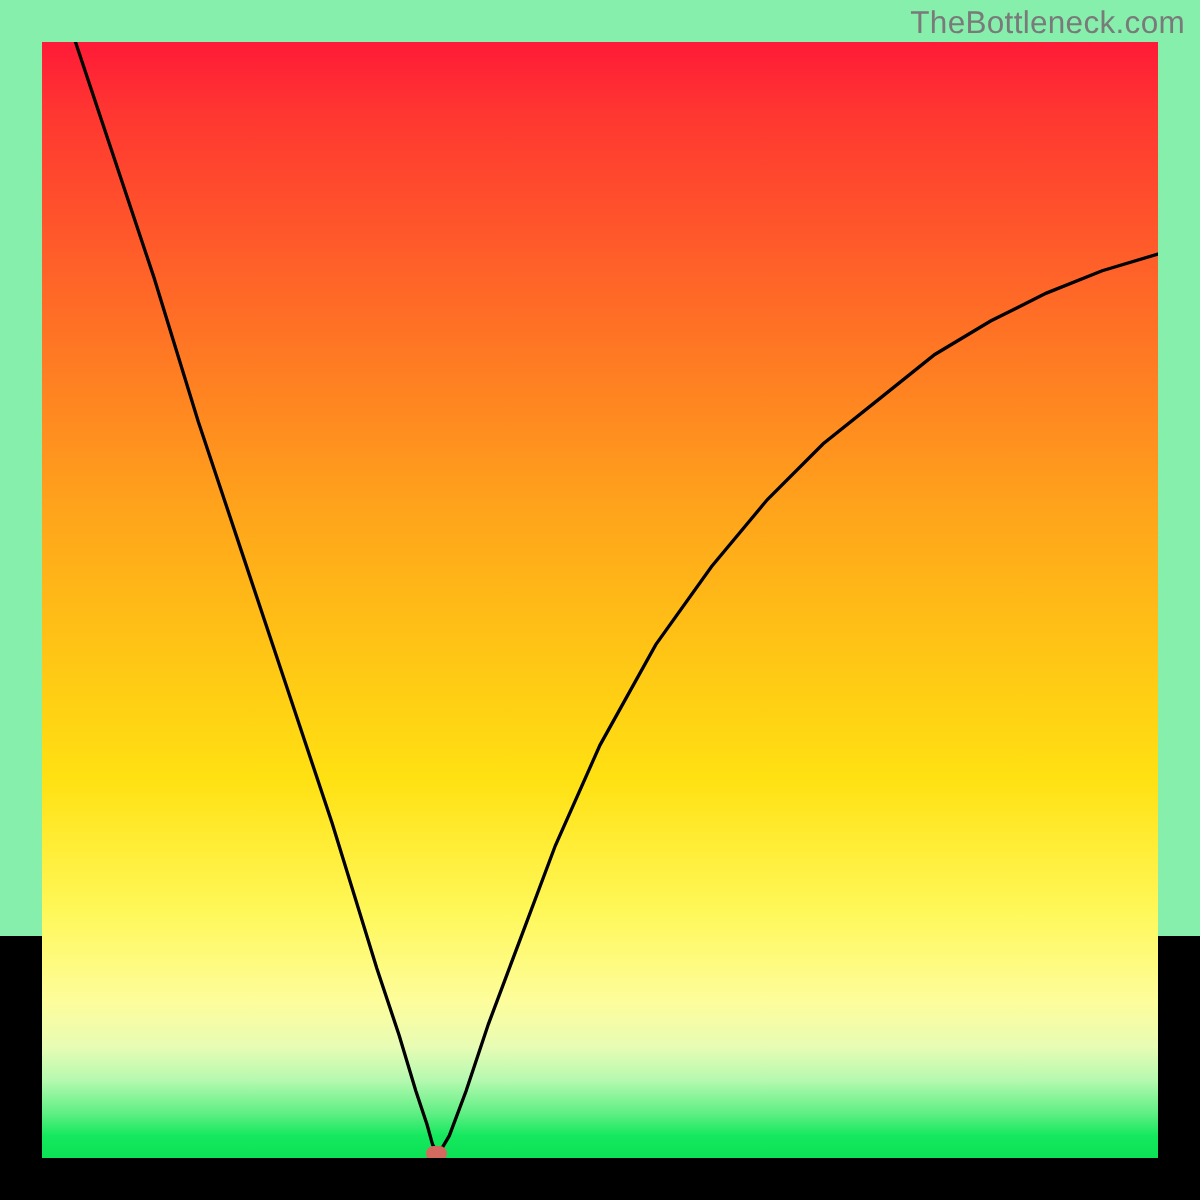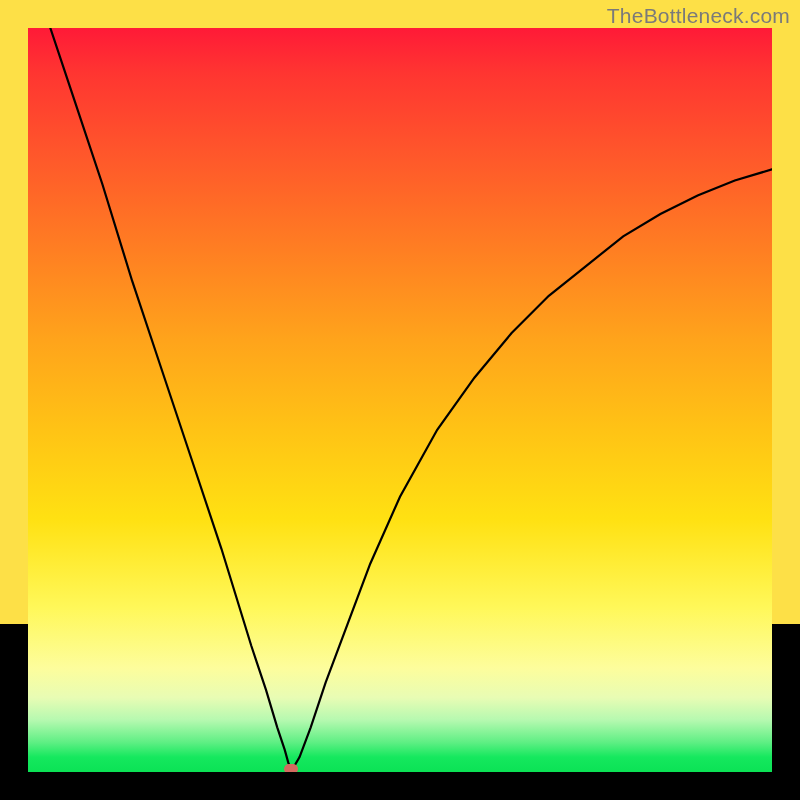--- a/index.html
+++ b/index.html
@@ -10,21 +10,21 @@
     background: #000;
     font-family: Arial, Helvetica, sans-serif;
     overflow: hidden;
   }
   .frame {
     position: absolute;
     top: 0;
     left: 0;
     width: 800px;
     height: 624px;
-    background: #fde047;
+    background: #86efac;
   }
   .plot-area {
     position: absolute;
     top: 28px;
     left: 28px;
     width: 744px;
     height: 744px;
     overflow: hidden;
   }
   .gradient {

